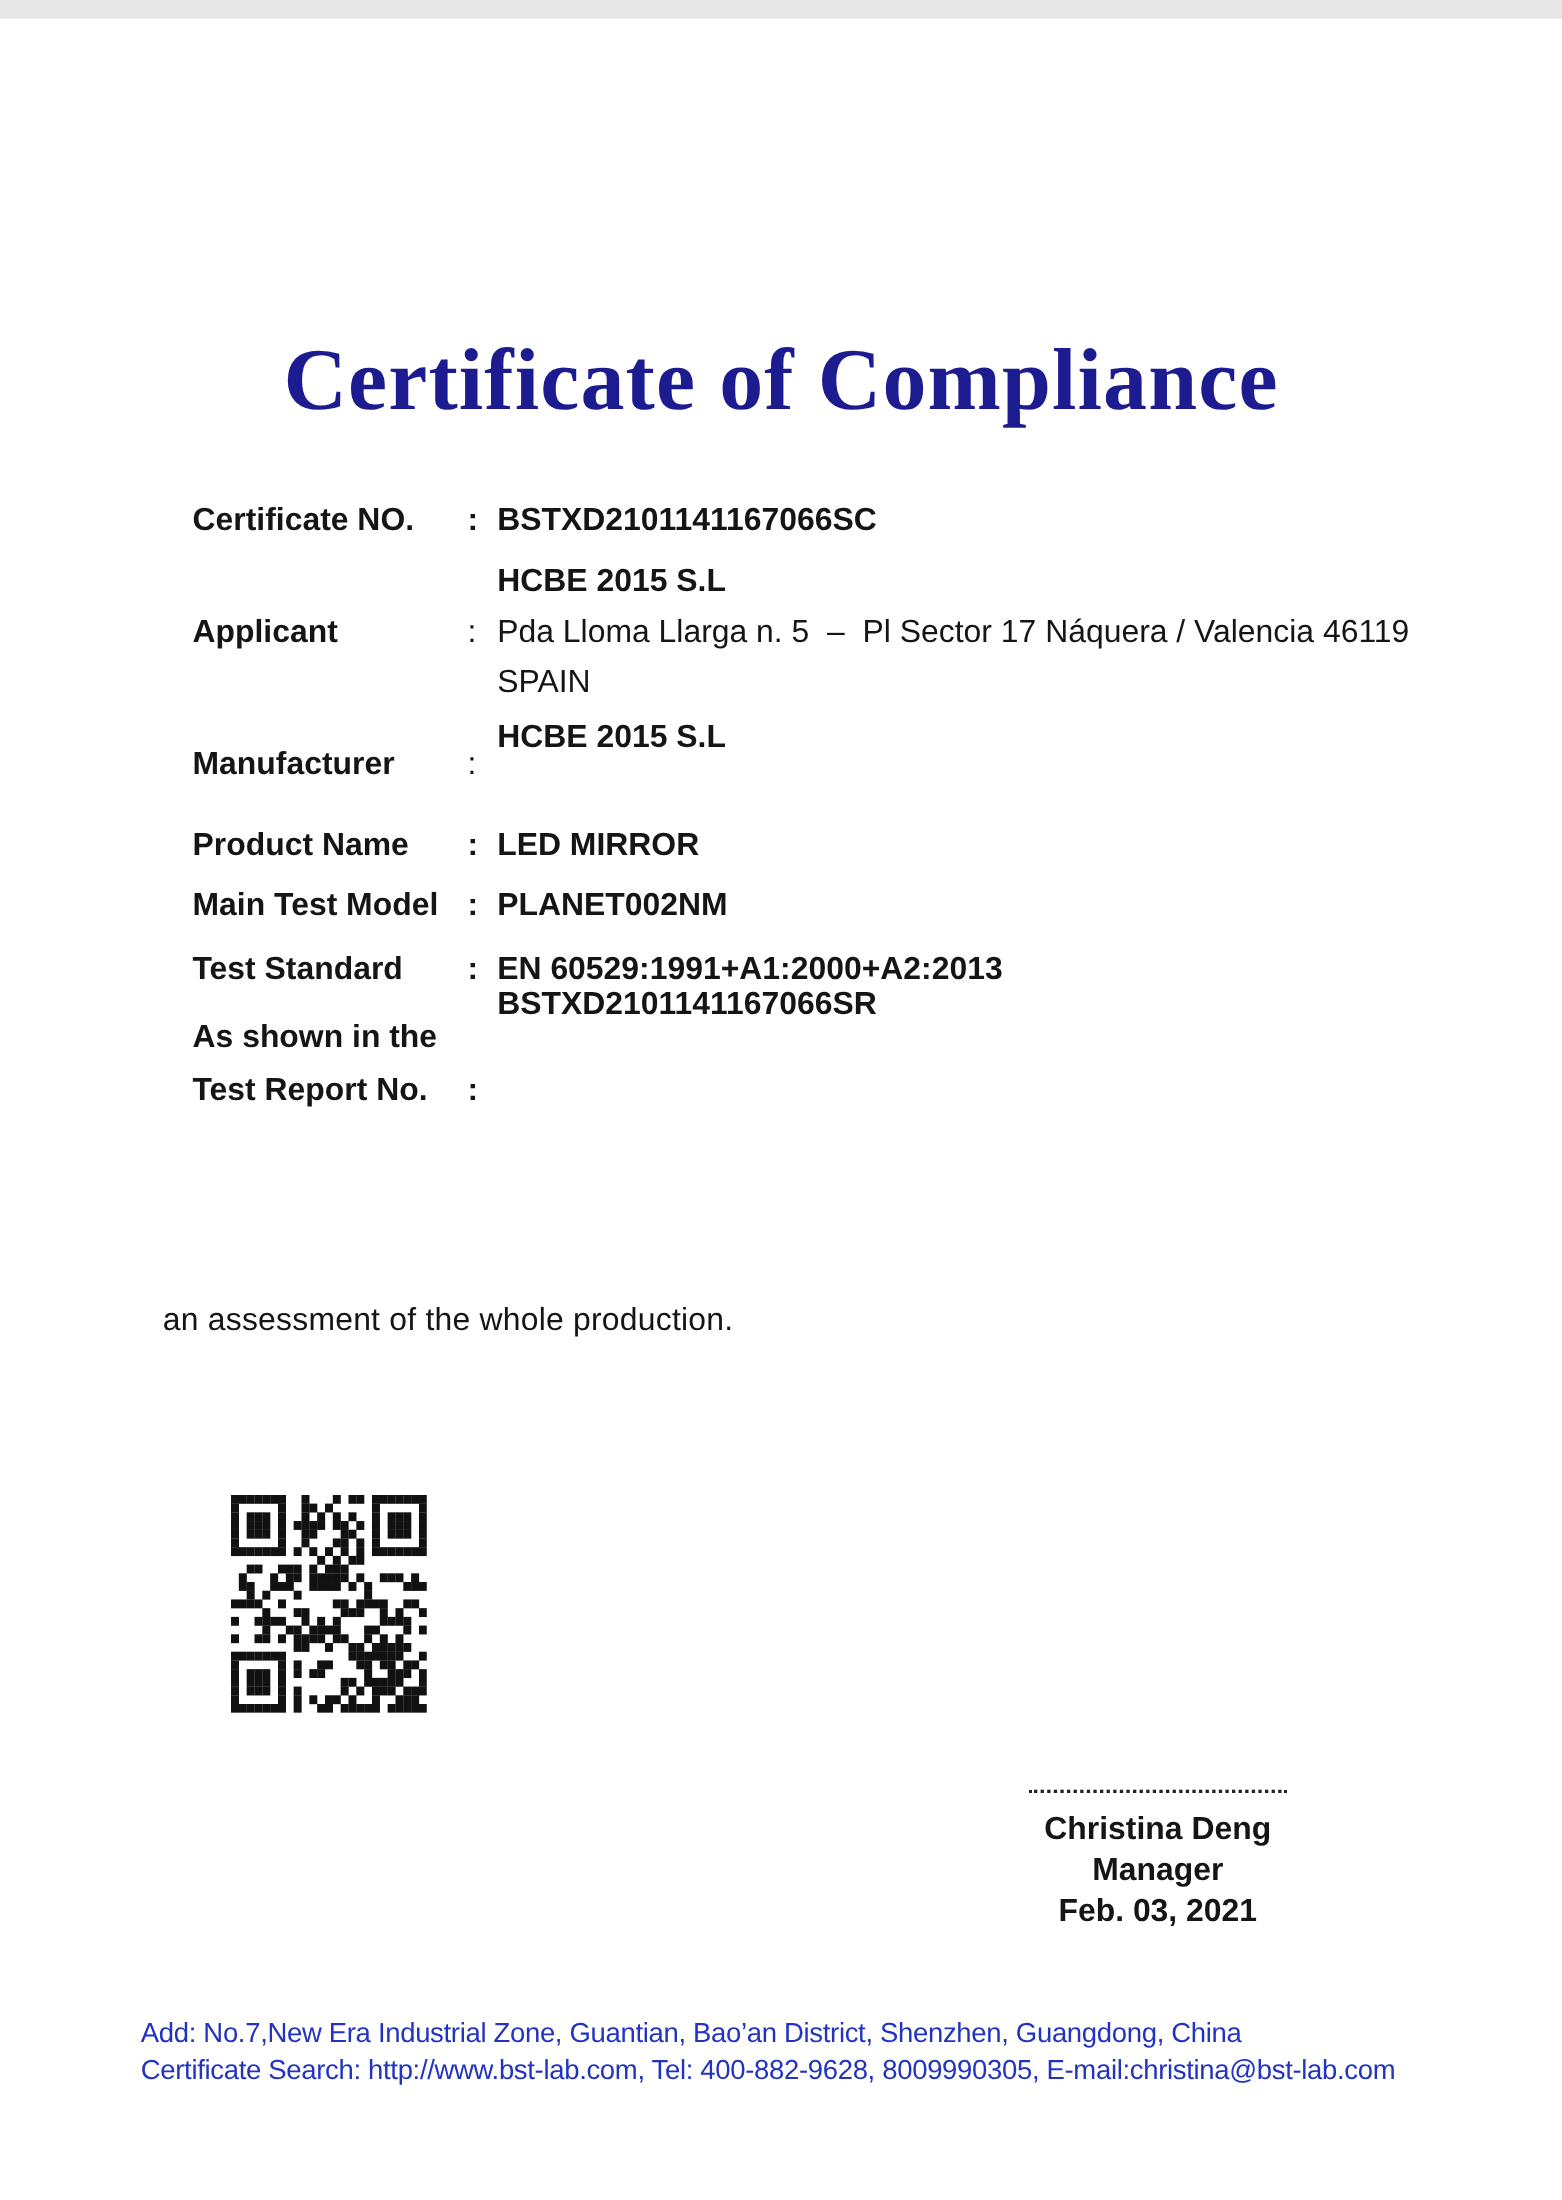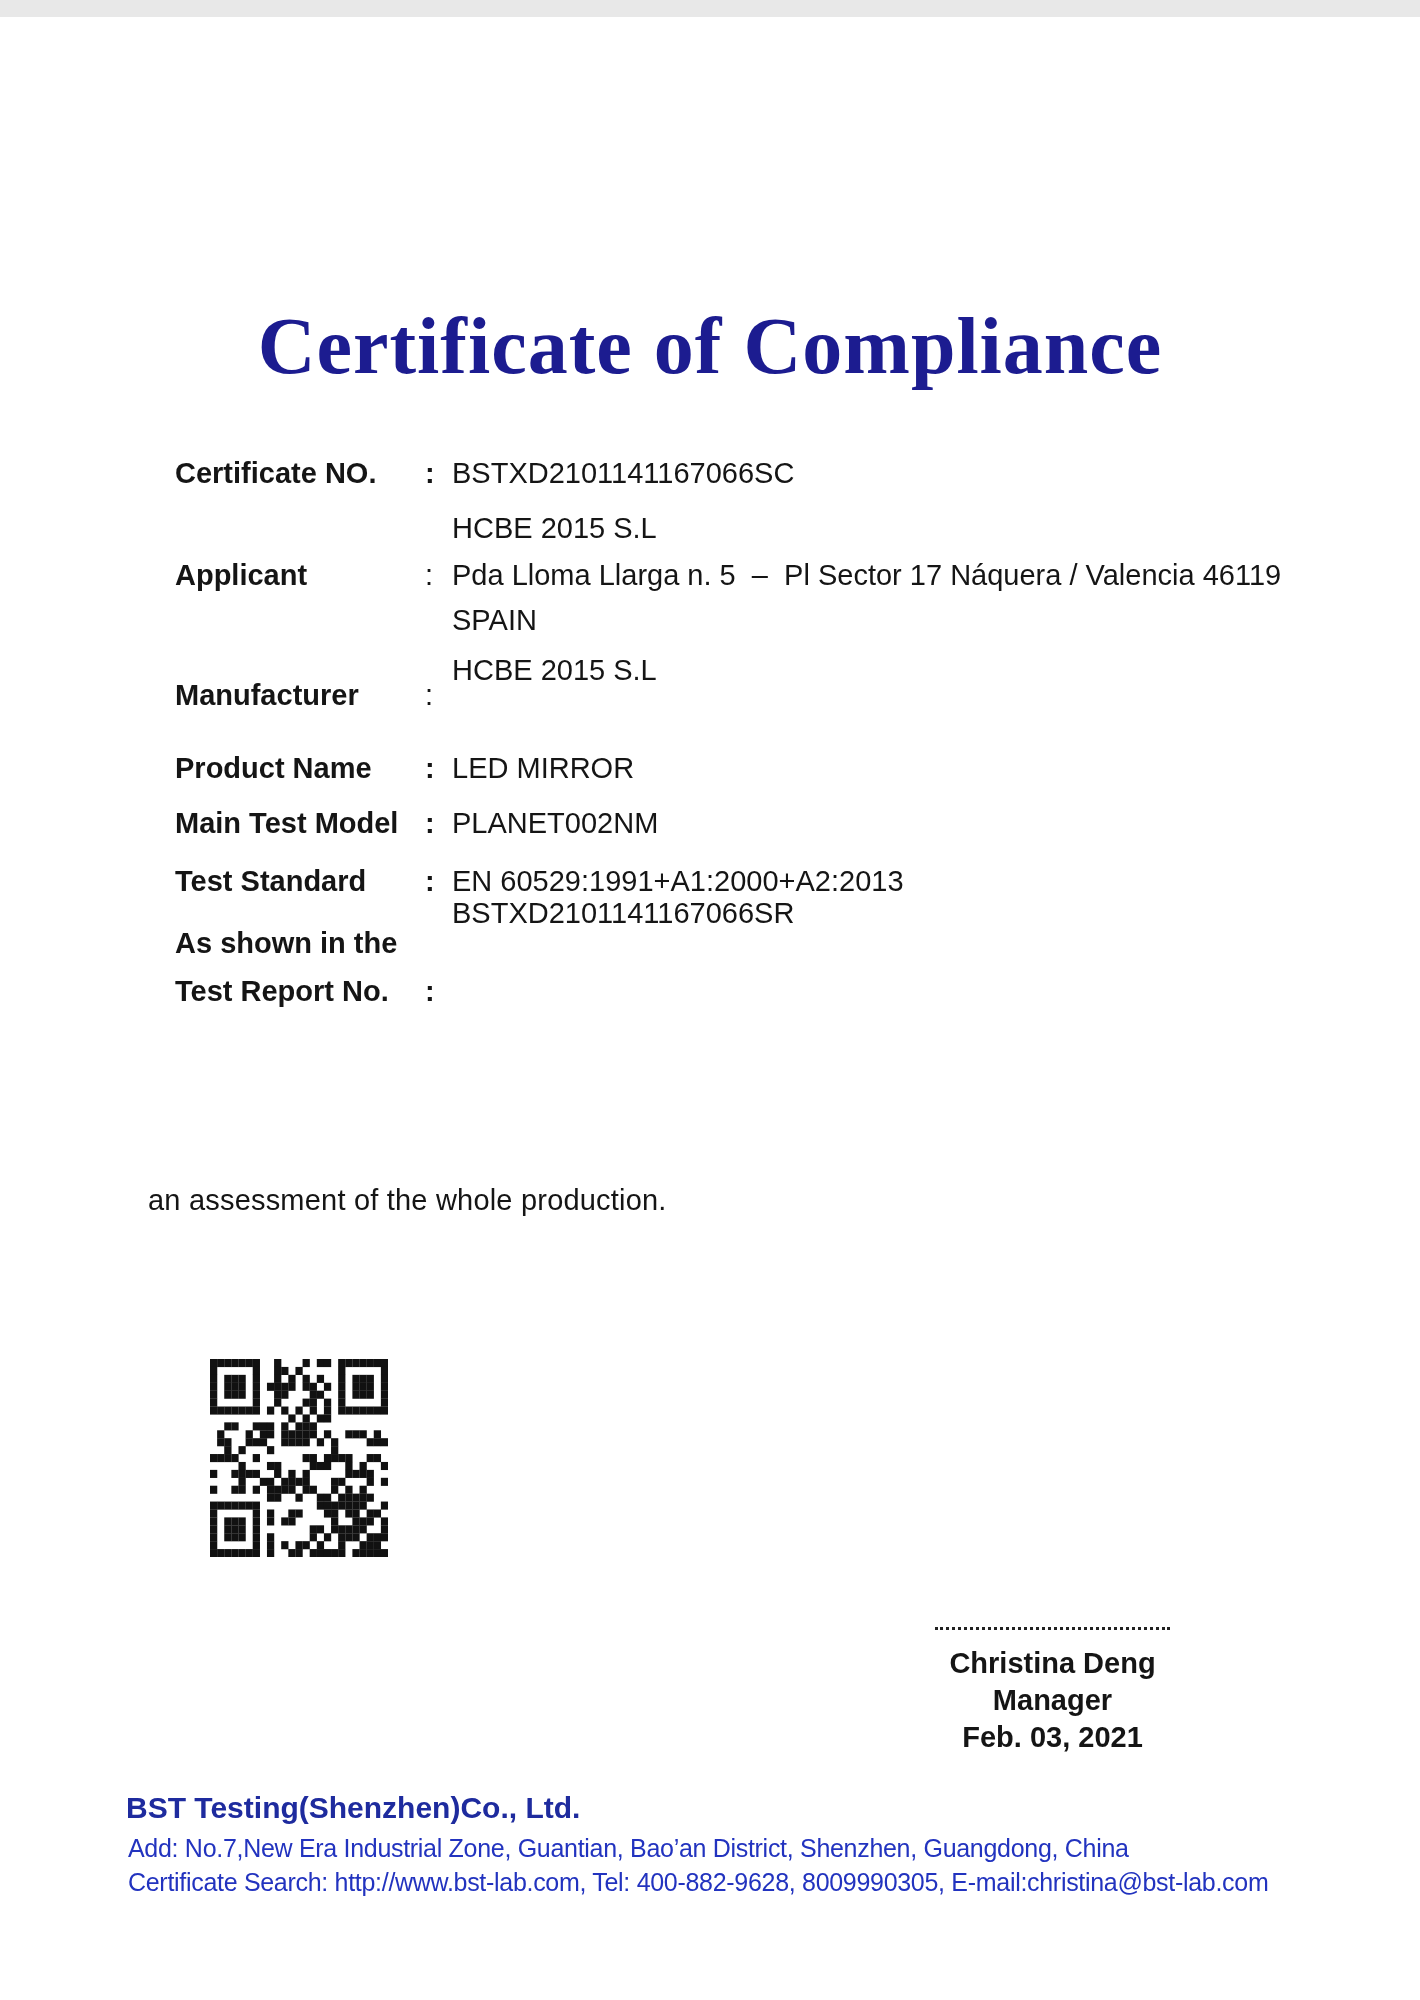--- a/index.html
+++ b/index.html
@@ -17,21 +17,21 @@
     position:absolute;top:287px;left:0;right:0;
     margin:0;text-align:center;
     font-family:"Liberation Serif",serif;
     font-weight:bold;font-size:80px;line-height:1.05;
     color:var(--title-color,#1c1c90);
     letter-spacing:1px;
   }
   .lbl{left:175px;font-weight:bold;font-size:29px;}
   .cln{left:425px;font-weight:bold;font-size:29px;}
   .val{left:452px;font-size:29px;}
-  .bold{font-weight:normal;}
+  .bold{font-weight:bold;}
   .para{left:148px;font-size:29px;letter-spacing:0.2px;}
   .qr{position:absolute;left:210px;top:1342px;width:178px;height:198px;}
   .qr svg{width:100%;height:100%;display:block;}
   .ip-mark{position:absolute;left:602px;top:1436px;line-height:1;}
   .ip-mark .ip{font-size:124px;font-weight:900;letter-spacing:-3px;}
   .ip-mark .d44{font-size:104px;font-weight:900;letter-spacing:-2px;}
   .signature{
     position:absolute;left:925px;top:1600px;width:255px;
     text-align:center;font-size:29px;font-weight:bold;line-height:37px;
   }
@@ -402,17 +402,16 @@
     </div>
 
 
   <div class="signature">
     <div class="dotline"></div>
     <div class="sig-name">Christina Deng</div>
     <div>Manager</div>
     <div>Feb. 03, 2021</div>
   </div>
 
-  <span class="abs footer-company">BST Testing(Shenzhen)Co., Ltd.</span>
   <span class="abs footer-line" style="top:1817px">Add: No.7,New Era Industrial Zone, Guantian, Bao’an District, Shenzhen, Guangdong, China</span>
   <span class="abs footer-line" style="top:1851px">Certificate Search: http://www.bst-lab.com, Tel: 400-882-9628, 8009990305, E-mail:christina@bst-lab.com</span>
 
 </div>
 
 </body></html>

